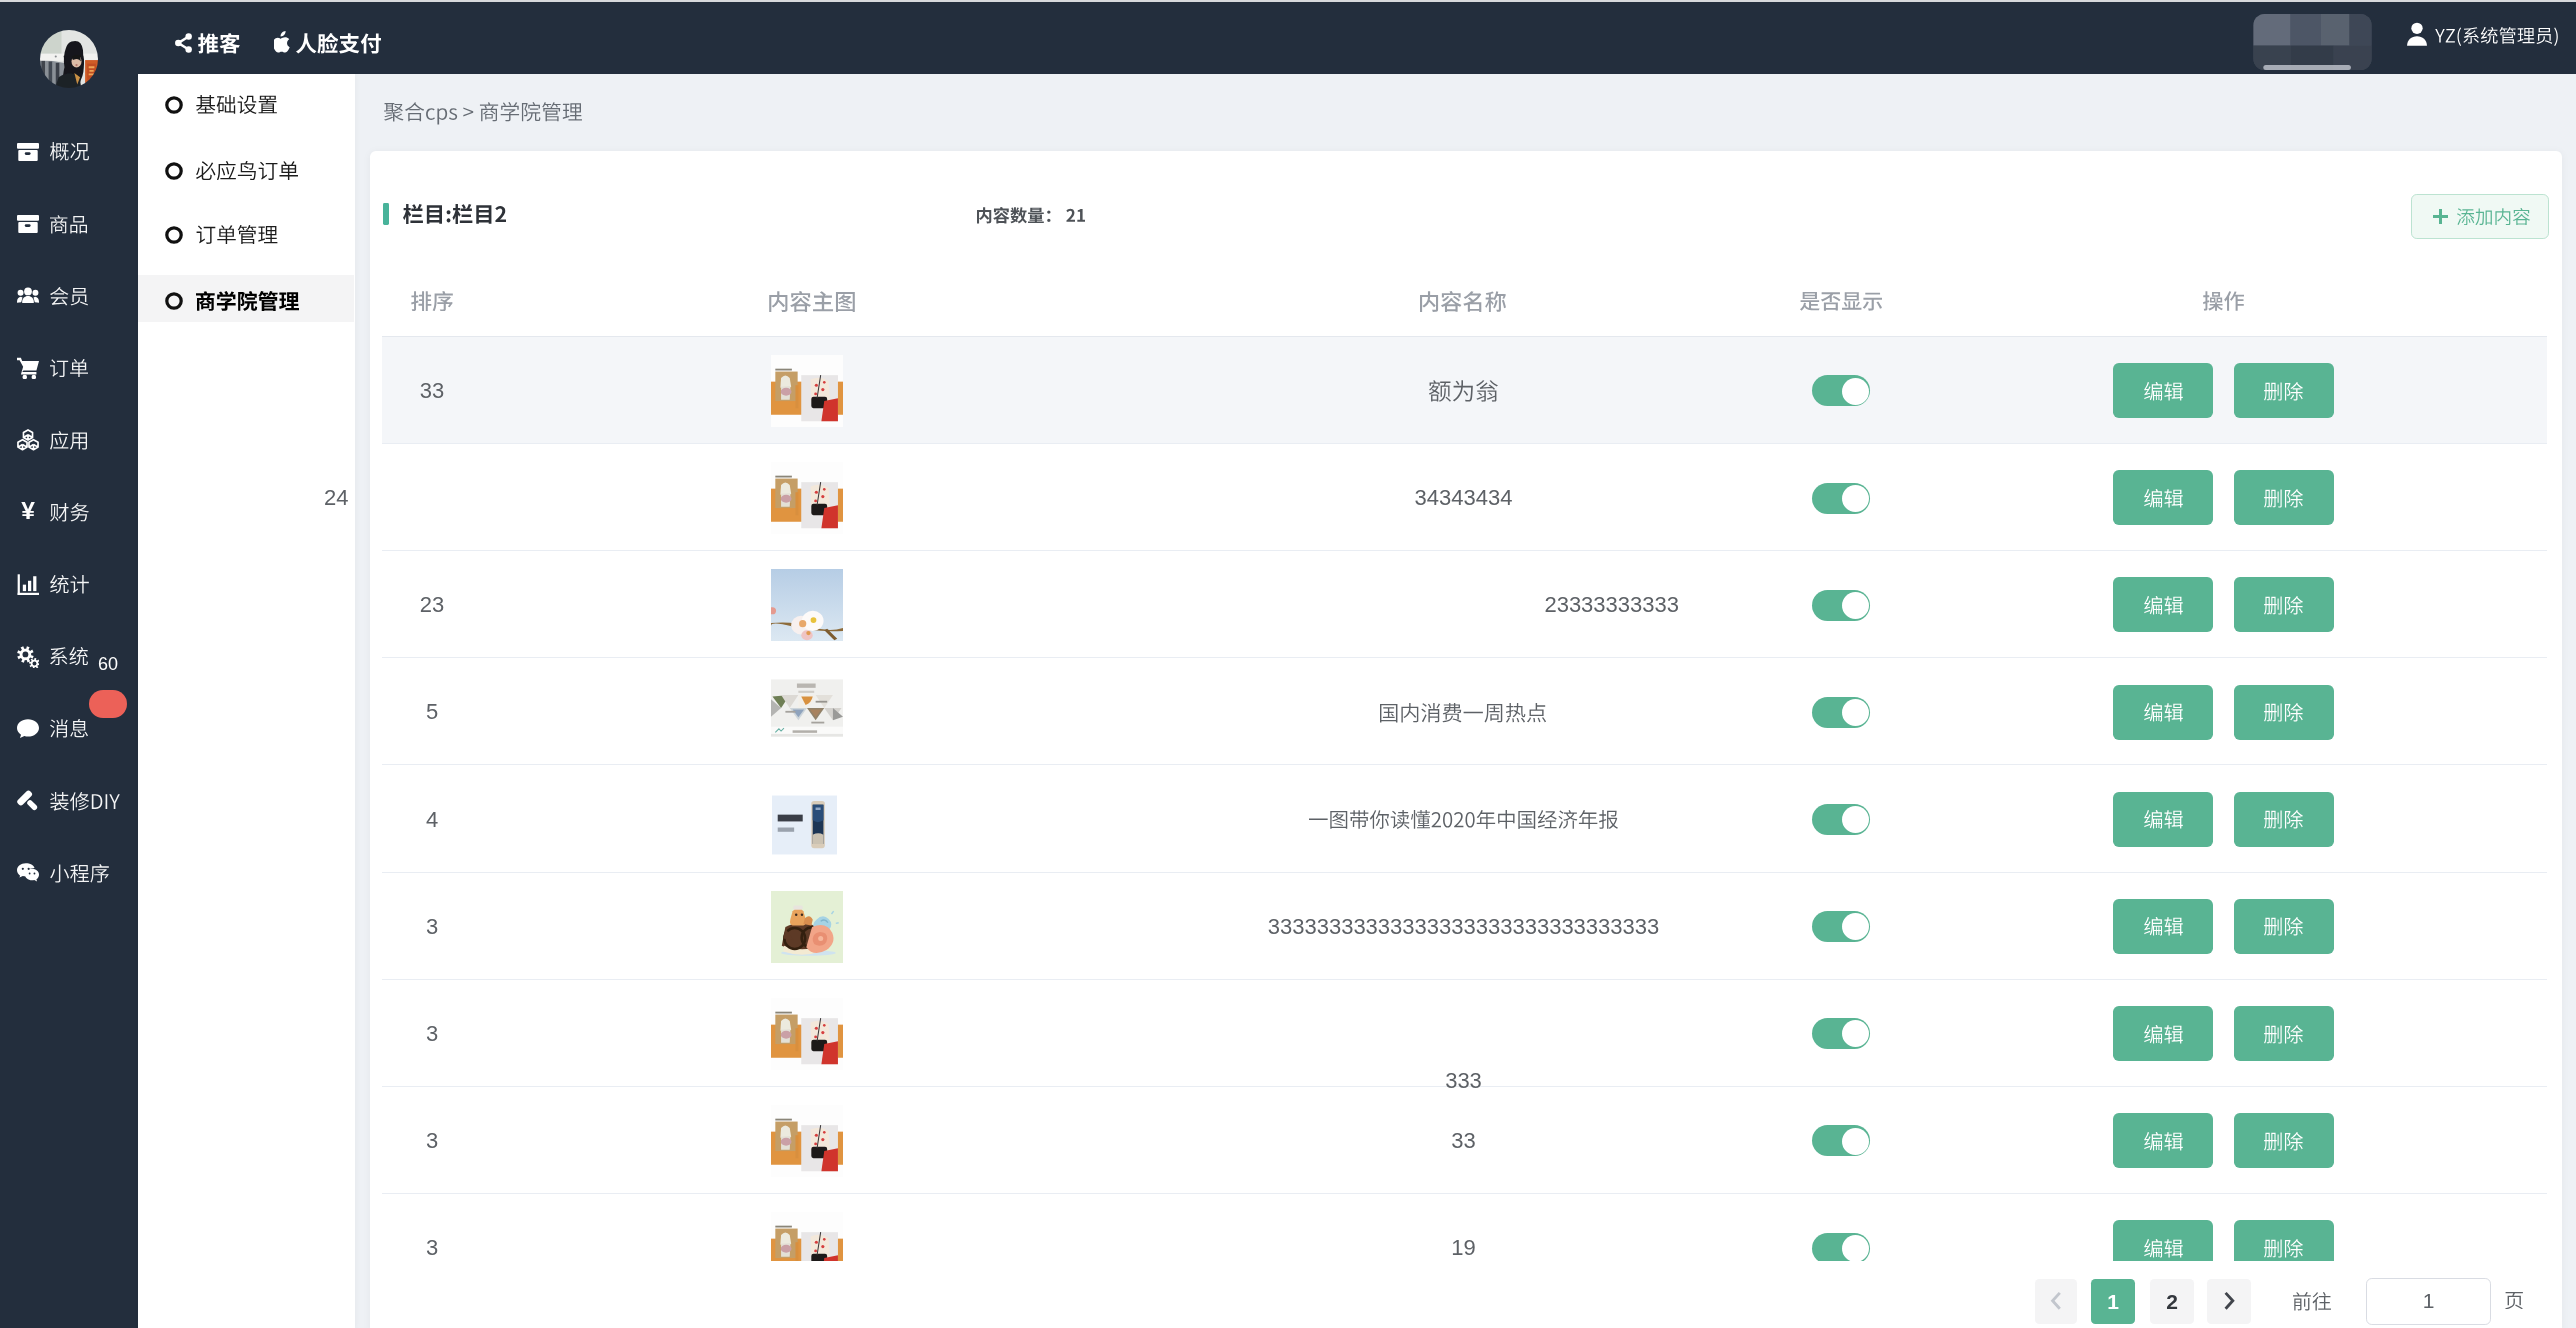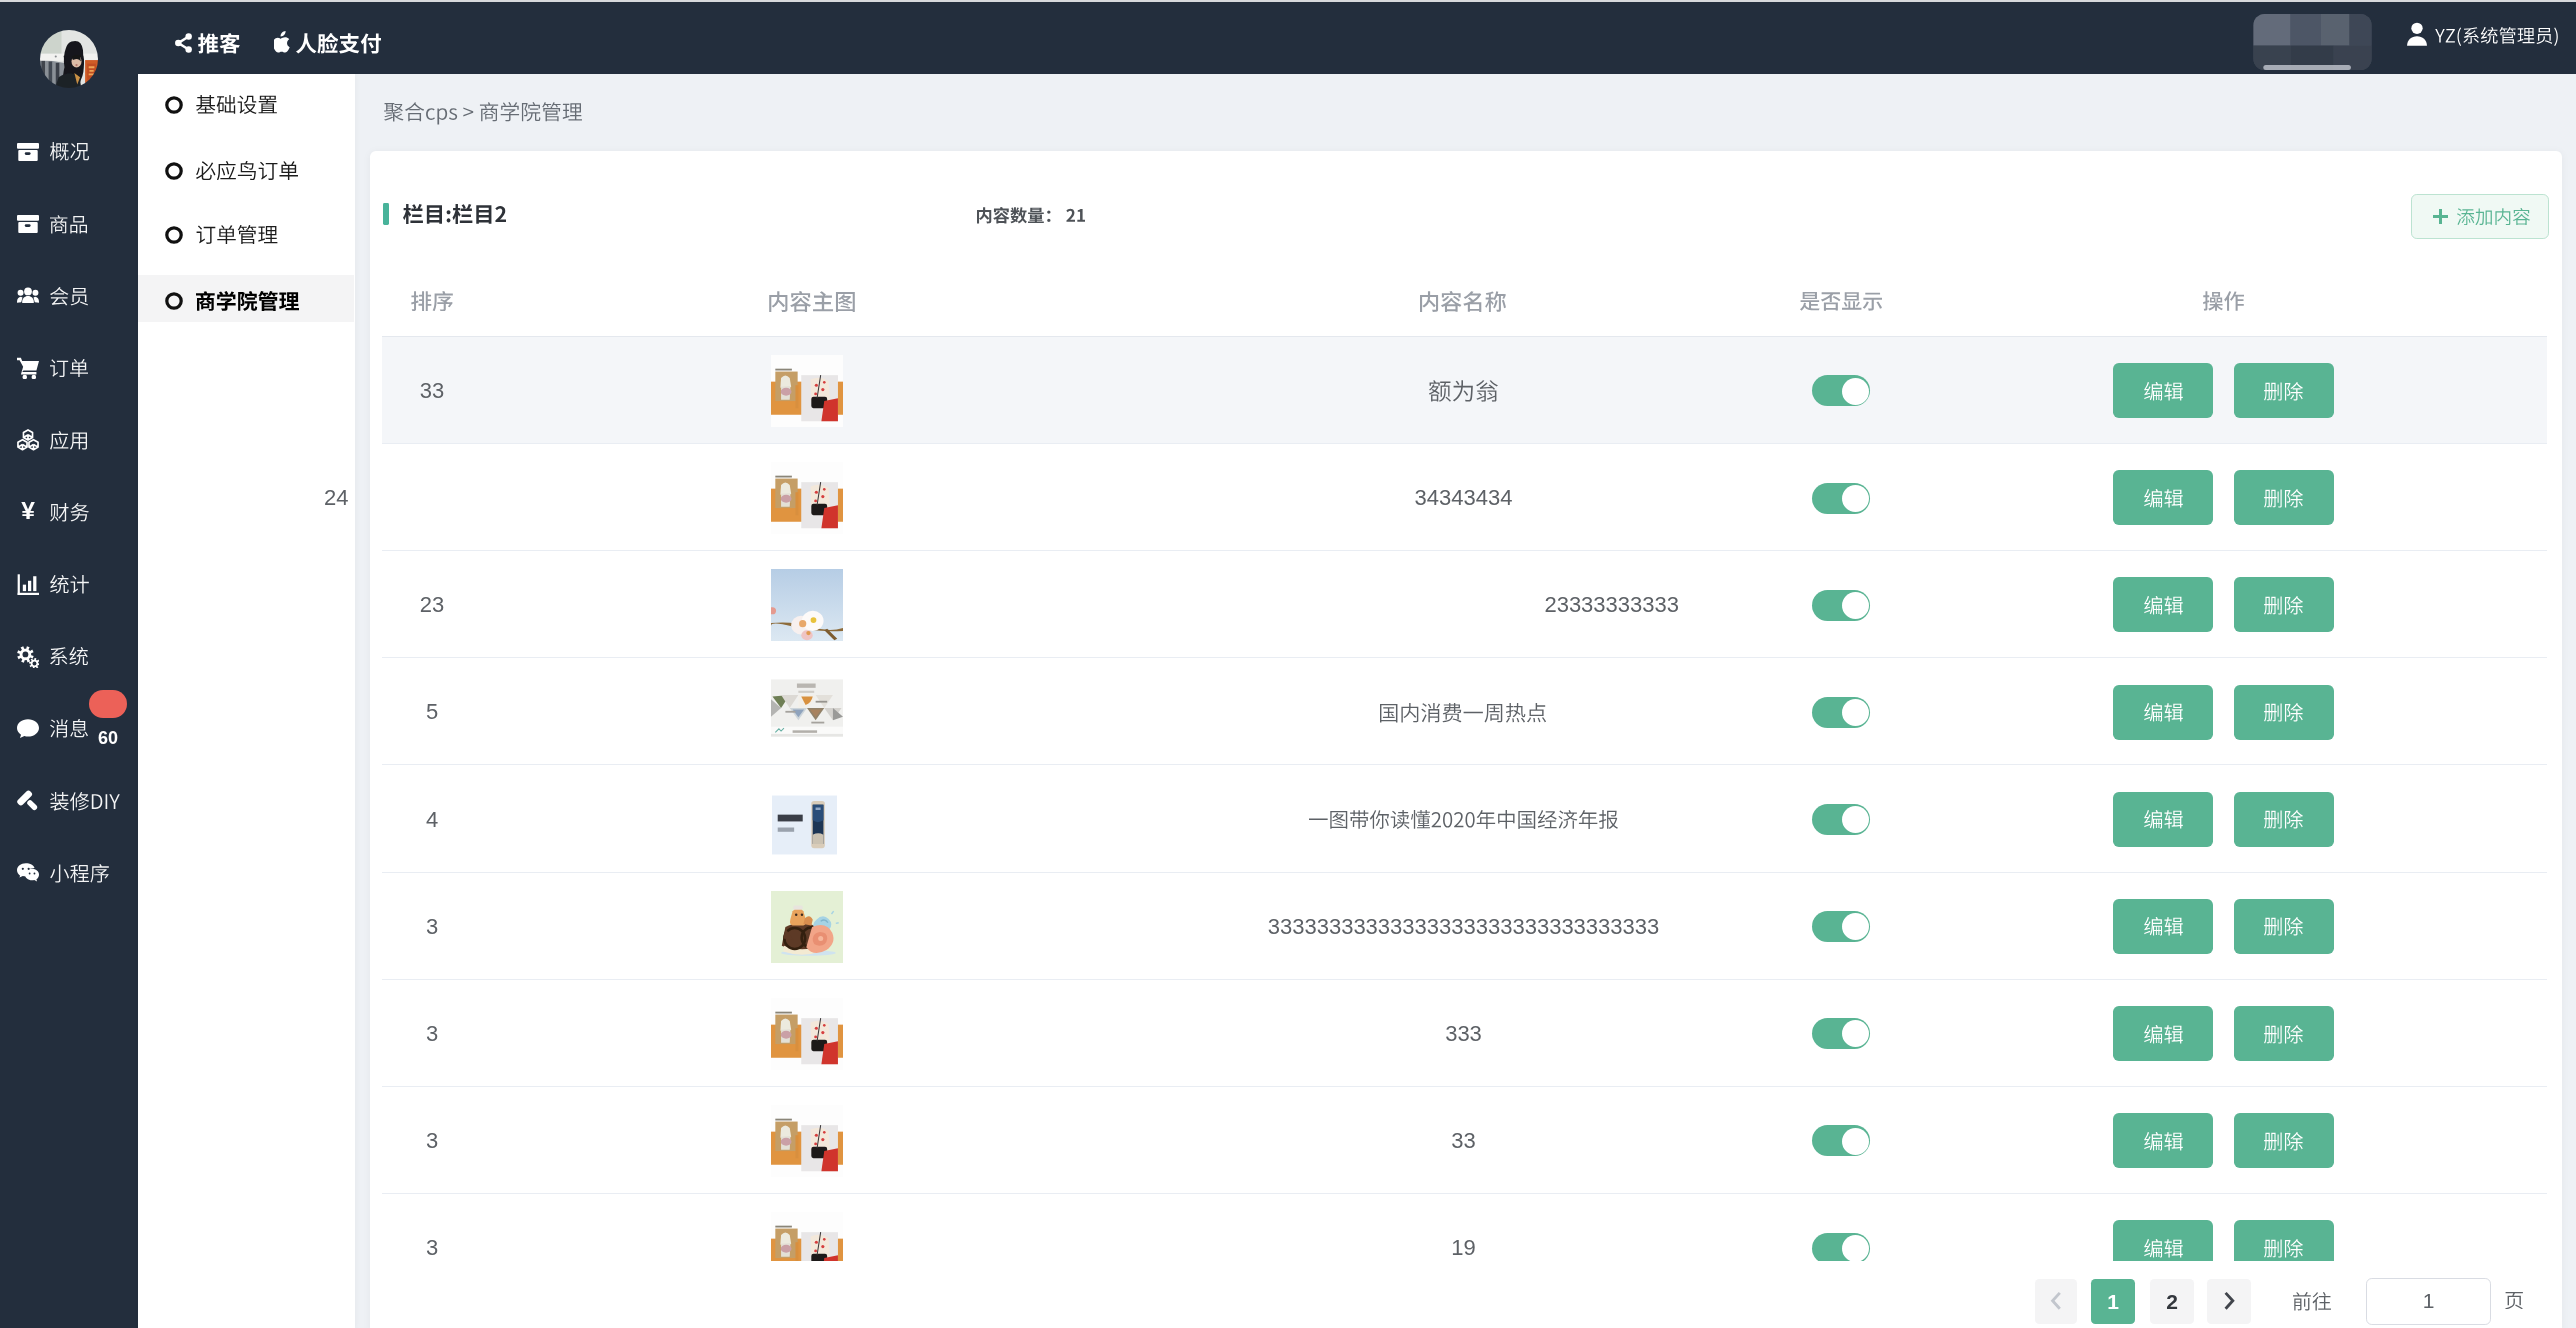--- a/index.html
+++ b/index.html
@@ -187,21 +187,21 @@
       <circle cx="9" cy="10.5" r="1.7" fill="#232e3d"></circle>
       <circle cx="18" cy="10.5" r="1.7" fill="#232e3d"></circle>
       <circle cx="19.5" cy="17.8" r="1.4" fill="#232e3d"></circle>
       <circle cx="27" cy="17.8" r="1.4" fill="#232e3d"></circle>
     </g>
   </svg>
 <svg class="t" style="left:50px;top:864px" width="59" height="18.6" viewBox="3.4 -84.3 291.6 92.4">
     <path d="M46.9 -82.4H54.0V-1.8Q54.0 2.1 52.9 3.9Q51.7 5.8 49.2 6.6Q46.5 7.4 41.9 7.7Q37.2 7.9 30.2 7.9Q30.0 6.9 29.6 5.7Q29.1 4.4 28.5 3.1Q28.0 1.8 27.4 0.9Q31.2 1.0 34.6 1.0Q38.0 1.1 40.5 1.0Q43.1 1.0 44.1 1.0Q45.6 0.9 46.2 0.3Q46.9 -0.2 46.9 -1.7ZM71.0 -57.1 77.4 -59.5Q81.9 -52.5 85.9 -44.5Q90.0 -36.4 93.1 -28.8Q96.1 -21.1 97.4 -15.1L90.2 -12.2Q89.1 -18.1 86.2 -25.9Q83.3 -33.6 79.3 -41.8Q75.3 -49.9 71.0 -57.1ZM20.7 -58.8 28.1 -57.6Q26.4 -50.4 23.9 -42.3Q21.4 -34.3 17.8 -26.9Q14.3 -19.4 9.7 -13.8Q8.9 -14.5 7.8 -15.1Q6.6 -15.8 5.5 -16.4Q4.3 -17.0 3.4 -17.4Q7.9 -22.8 11.3 -29.9Q14.7 -36.9 17.1 -44.5Q19.4 -52.1 20.7 -58.8Z M164.7 -36.9H171.3V3.1H164.7ZM142.5 -39.3H194.0V-33.4H142.5ZM138.0 -0.9H196.2V5.1H138.0ZM144.8 -20.6H191.8V-14.8H144.8ZM152.6 -73.7V-54.4H183.9V-73.7ZM146.3 -79.6H190.4V-48.6H146.3ZM121.7 -75.7H128.3V7.6H121.7ZM105.0 -55.6H141.2V-49.3H105.0ZM122.1 -53.3 126.3 -51.5Q124.8 -46.2 122.6 -40.5Q120.4 -34.8 117.8 -29.3Q115.1 -23.8 112.3 -19.0Q109.4 -14.2 106.5 -10.8Q106.0 -12.2 104.9 -14.0Q103.9 -15.7 103.0 -16.9Q105.7 -19.9 108.5 -24.1Q111.3 -28.4 113.9 -33.3Q116.5 -38.3 118.6 -43.4Q120.7 -48.5 122.1 -53.3ZM136.4 -82.3 141.2 -77.2Q136.7 -75.4 130.8 -73.8Q125.0 -72.2 118.7 -71.1Q112.4 -69.9 106.6 -69.0Q106.4 -70.1 105.8 -71.6Q105.1 -73.1 104.5 -74.2Q110.2 -75.2 116.2 -76.4Q122.1 -77.6 127.5 -79.2Q132.8 -80.7 136.4 -82.3ZM127.9 -43.0Q128.9 -42.1 130.9 -40.2Q132.9 -38.2 135.2 -35.9Q137.5 -33.6 139.4 -31.6Q141.3 -29.6 142.0 -28.6L138.0 -23.4Q137.1 -24.8 135.4 -27.1Q133.7 -29.4 131.6 -32.0Q129.6 -34.5 127.8 -36.8Q125.9 -39.0 124.7 -40.2Z M228.6 -58.7H279.8V-53.1H228.6ZM222.6 -33.7H289.4V-27.8H222.6ZM254.5 -31.4H261.1V-0.2Q261.1 2.9 260.2 4.5Q259.3 6.1 256.6 6.9Q254.1 7.7 249.6 7.8Q245.1 7.9 238.2 7.9Q238.0 6.5 237.3 4.8Q236.5 3.0 235.8 1.6Q239.6 1.7 243.0 1.8Q246.3 1.8 248.7 1.8Q251.1 1.7 252.0 1.7Q253.5 1.6 254.0 1.2Q254.5 0.8 254.5 -0.3ZM287.5 -33.7H288.7L289.9 -34.1L294.7 -31.9Q290.7 -26.6 286.5 -21.2Q282.2 -15.7 278.3 -12.0L273.0 -14.7Q276.5 -18.1 280.5 -23.0Q284.4 -28.0 287.5 -32.6ZM277.7 -58.7H279.3L280.8 -59.1L285.3 -55.7Q281.8 -52.2 277.4 -48.7Q272.9 -45.2 268.0 -42.2Q263.2 -39.1 258.5 -36.9Q257.8 -37.8 256.7 -39.0Q255.6 -40.1 254.8 -40.9Q258.9 -42.8 263.3 -45.6Q267.6 -48.5 271.4 -51.5Q275.3 -54.6 277.7 -57.4ZM215.5 -72.5H295.0V-66.2H215.5ZM212.2 -72.5H218.7V-44.6Q218.7 -38.8 218.4 -32.0Q218.0 -25.2 217.0 -18.2Q216.0 -11.1 214.0 -4.3Q212.0 2.4 208.9 8.1Q208.4 7.5 207.3 6.8Q206.2 6.1 205.1 5.4Q204.1 4.7 203.3 4.3Q206.3 -1.1 208.1 -7.3Q209.9 -13.5 210.8 -20.1Q211.7 -26.6 212.0 -32.9Q212.2 -39.2 212.2 -44.6ZM237.2 -44.3 241.1 -48.3Q245.9 -46.3 251.3 -43.8Q256.8 -41.3 261.8 -38.9Q266.9 -36.5 270.2 -34.5L266.0 -29.9Q262.8 -31.9 257.9 -34.4Q253.0 -37.0 247.5 -39.6Q242.0 -42.2 237.2 -44.3ZM247.3 -82.4 253.7 -84.3Q255.5 -81.2 257.5 -77.5Q259.4 -73.9 260.4 -71.4L253.7 -69.0Q252.7 -71.6 250.9 -75.4Q249.0 -79.3 247.3 -82.4Z" fill="#ffffff" opacity="0.95"></path>
   </svg>
 <div class="ab" style="left:89px;top:690px;width:38px;height:28px;border-radius:14px;background:#ec6158"></div>
-<div class="ab" style="left:89px;top:724px;width:38px;height:28px;line-height:28px;text-align:center;color:#fff;font-size:18px;font-weight:bold">60</div>
+<div class="ab" style="left:89px;top:650px;width:38px;height:28px;line-height:28px;text-align:center;color:#fff;font-size:18px;font-weight:normal">60</div>
 <div class="ab" style="left:138px;top:275px;width:216px;height:47px;background:#f4f4f5"></div>
 <svg class="t" style="left:165px;top:96px" width="18" height="18" viewBox="0 0 25 25">
     <circle cx="12.5" cy="12.5" r="10" fill="none" stroke="#111" stroke-width="4.5"></circle>
   </svg>
 <svg class="t" style="left:196px;top:95px" width="81" height="19" viewBox="3.8 -83.8 390.6 91.9">
     <path d="M9.4 -73.8H91.0V-68.0H9.4ZM12.4 -0.6H88.1V5.1H12.4ZM28.8 -61.0H71.2V-55.8H28.8ZM28.8 -48.4H71.2V-43.2H28.8ZM4.8 -35.5H95.3V-29.8H4.8ZM25.5 -17.6H74.7V-12.0H25.5ZM24.9 -83.8H31.5V-32.3H24.9ZM68.9 -83.8H75.6V-32.3H68.9ZM46.4 -26.4H53.2V2.5H46.4ZM30.0 -34.0 35.6 -31.9Q32.6 -26.7 28.2 -22.0Q23.7 -17.3 18.6 -13.5Q13.4 -9.7 8.2 -7.2Q7.8 -8.0 7.0 -8.9Q6.2 -9.9 5.4 -10.8Q4.5 -11.7 3.8 -12.3Q8.8 -14.3 13.8 -17.7Q18.8 -21.1 23.0 -25.3Q27.2 -29.6 30.0 -34.0ZM70.5 -34.0Q73.1 -29.7 77.2 -25.7Q81.3 -21.8 86.3 -18.7Q91.4 -15.6 96.5 -13.7Q95.8 -13.0 95.0 -12.1Q94.1 -11.2 93.4 -10.2Q92.6 -9.3 92.1 -8.4Q86.8 -10.7 81.7 -14.3Q76.6 -18.0 72.3 -22.6Q68.0 -27.1 65.1 -32.0Z M105.2 -78.3H139.1V-72.2H105.2ZM114.7 -47.6H136.7V-4.9H114.7V-10.9H130.9V-41.5H114.7ZM118.3 -75.4 124.6 -74.1Q122.8 -64.6 120.3 -55.7Q117.7 -46.7 114.3 -39.0Q110.9 -31.3 106.3 -25.3Q106.1 -26.2 105.5 -27.5Q104.9 -28.8 104.3 -30.1Q103.6 -31.5 103.0 -32.3Q108.9 -40.1 112.6 -51.4Q116.2 -62.7 118.3 -75.4ZM111.8 -47.6H117.6V3.3H111.8ZM144.8 -74.4H150.9V-48.5H183.7V-74.4H190.1V-42.4H144.8ZM164.4 -83.2H170.9V-0.8H164.4ZM186.3 -34.8H192.8V6.7H186.3ZM142.3 -34.8H149.1V-5.1H190.0V1.4H142.3Z M212.5 -77.8 216.9 -81.9Q219.6 -79.7 222.6 -77.0Q225.5 -74.3 228.1 -71.7Q230.6 -69.1 232.2 -67.0L227.6 -62.2Q226.1 -64.4 223.6 -67.1Q221.1 -69.8 218.2 -72.6Q215.3 -75.4 212.5 -77.8ZM217.7 5.7 216.5 -0.4 218.4 -3.3 237.0 -16.4Q237.4 -15.1 238.1 -13.5Q238.9 -11.8 239.4 -10.9Q232.8 -6.1 228.7 -3.1Q224.7 -0.2 222.5 1.5Q220.3 3.2 219.3 4.1Q218.2 5.0 217.7 5.7ZM204.5 -52.3H222.2V-45.9H204.5ZM251.4 -80.1H277.4V-73.9H251.4ZM238.4 -39.5H285.3V-33.2H238.4ZM283.2 -39.5H284.5L285.7 -39.8L289.8 -37.9Q286.7 -28.3 281.4 -20.7Q276.2 -13.2 269.3 -7.7Q262.4 -2.1 254.4 1.8Q246.4 5.6 237.9 7.9Q237.5 6.6 236.5 4.9Q235.5 3.1 234.6 2.0Q242.6 0.1 250.2 -3.3Q257.7 -6.8 264.2 -11.8Q270.7 -16.8 275.6 -23.5Q280.5 -30.1 283.2 -38.4ZM248.0 -34.9Q252.0 -25.6 258.9 -18.1Q265.7 -10.6 275.2 -5.4Q284.6 -0.3 296.1 2.2Q295.4 2.9 294.6 3.9Q293.8 5.0 293.1 6.1Q292.3 7.2 291.9 8.1Q274.2 3.8 261.6 -6.7Q249.0 -17.3 242.4 -32.9ZM249.5 -80.1H255.8V-68.9Q255.8 -64.3 254.4 -59.3Q253.0 -54.4 249.2 -49.9Q245.5 -45.4 238.2 -41.9Q237.8 -42.6 237.0 -43.6Q236.2 -44.5 235.3 -45.5Q234.5 -46.4 233.8 -46.9Q240.5 -50.0 243.9 -53.7Q247.2 -57.4 248.4 -61.3Q249.5 -65.3 249.5 -69.0ZM274.3 -80.1H280.6V-56.7Q280.6 -54.5 281.0 -53.7Q281.3 -53.0 282.5 -53.0Q283.1 -53.0 284.6 -53.0Q286.0 -53.0 287.6 -53.0Q289.1 -53.0 289.7 -53.0Q290.7 -53.0 292.1 -53.1Q293.4 -53.2 294.3 -53.4Q294.4 -52.1 294.6 -50.4Q294.8 -48.7 295.0 -47.6Q294.1 -47.3 292.7 -47.2Q291.3 -47.1 289.8 -47.1Q289.1 -47.1 287.4 -47.1Q285.8 -47.1 284.2 -47.1Q282.7 -47.1 282.1 -47.1Q278.8 -47.1 277.2 -48.0Q275.5 -49.0 274.9 -51.1Q274.3 -53.3 274.3 -56.8ZM217.7 5.7Q217.4 4.9 216.7 3.8Q216.1 2.7 215.4 1.7Q214.6 0.6 214.0 0.0Q214.9 -0.6 216.0 -1.8Q217.2 -3.1 218.1 -4.9Q219.0 -6.7 219.0 -8.9V-52.3H225.4V-2.8Q225.4 -2.8 224.2 -1.9Q223.0 -0.9 221.5 0.4Q220.0 1.8 218.9 3.2Q217.7 4.7 217.7 5.7Z M364.9 -75.0V-65.5H382.7V-75.0ZM341.3 -75.0V-65.5H358.7V-75.0ZM318.3 -75.0V-65.5H335.1V-75.0ZM311.9 -80.0H389.3V-60.5H311.9ZM306.8 -54.3H392.2V-49.0H306.8ZM346.0 -62.2 352.9 -61.8Q352.0 -56.6 350.8 -50.7Q349.5 -44.9 348.4 -40.7H342.0Q342.8 -43.6 343.5 -47.3Q344.3 -51.0 344.9 -54.9Q345.6 -58.8 346.0 -62.2ZM305.9 -0.3H394.4V4.8H305.9ZM322.6 -32.0H377.2V-27.8H322.6ZM323.0 -21.7H376.9V-17.4H323.0ZM323.3 -11.1H377.3V-6.9H323.3ZM319.4 -42.7H380.4V2.5H373.8V-38.0H325.8V2.5H319.4Z" fill="#1c1c1c"></path>
   </svg>
 <svg class="t" style="left:165px;top:162px" width="18" height="18" viewBox="0 0 25 25">
     <circle cx="12.5" cy="12.5" r="10" fill="none" stroke="#111" stroke-width="4.5"></circle>
   </svg>
@@ -450,21 +450,21 @@
   </svg>
 <div class="ab" style="left:2234px;top:899px;width:100px;height:55px;background:#59b493;border-radius:5.8px"></div>
 <svg class="t" style="left:2264px;top:917px" width="39" height="18.6" viewBox="4.1 -84.4 193.2 92.3">
     <path d="M71.2 -72.6H76.7V-16.5H71.2ZM85.8 -82.1H91.7V0.1Q91.7 2.9 90.9 4.4Q90.2 5.9 88.4 6.6Q86.6 7.4 83.6 7.6Q80.5 7.9 75.8 7.8Q75.6 6.7 75.0 4.9Q74.4 3.1 73.8 1.9Q77.4 2.0 80.2 1.9Q83.0 1.9 83.9 1.9Q84.9 1.9 85.3 1.5Q85.8 1.1 85.8 0.0ZM13.2 -80.6H30.8V-74.6H13.2ZM11.1 -80.6H16.7V-33.5Q16.7 -26.9 16.2 -19.4Q15.7 -11.9 14.1 -4.8Q12.5 2.4 9.0 7.8Q8.5 7.3 7.6 6.6Q6.7 5.9 5.8 5.3Q4.8 4.7 4.1 4.3Q7.3 -0.8 8.8 -7.2Q10.3 -13.6 10.7 -20.4Q11.1 -27.3 11.1 -33.5ZM26.8 -80.6H32.5V-0.7Q32.5 1.8 31.9 3.2Q31.3 4.7 29.7 5.5Q28.2 6.3 25.6 6.5Q23.1 6.7 19.0 6.7Q18.9 5.5 18.4 3.7Q17.9 2.0 17.3 0.8Q20.1 0.9 22.3 0.8Q24.6 0.8 25.4 0.8Q26.1 0.8 26.5 0.4Q26.8 0.1 26.8 -0.7ZM42.1 -80.6H59.6V-74.6H42.1ZM40.0 -80.6H45.6V-36.6Q45.6 -31.5 45.4 -25.6Q45.2 -19.7 44.5 -13.8Q43.8 -7.8 42.4 -2.3Q41.0 3.2 38.8 7.7Q38.3 7.2 37.4 6.6Q36.4 6.0 35.5 5.5Q34.5 4.9 33.8 4.6Q36.0 0.4 37.2 -4.8Q38.5 -9.9 39.1 -15.4Q39.6 -20.9 39.8 -26.3Q40.0 -31.7 40.0 -36.6ZM55.7 -80.6H61.4V-0.6Q61.4 1.8 60.8 3.3Q60.2 4.7 58.6 5.5Q57.1 6.3 54.5 6.5Q52.0 6.7 47.9 6.7Q47.8 5.5 47.3 3.7Q46.8 2.0 46.2 0.8Q48.9 0.9 51.2 0.9Q53.5 0.9 54.3 0.9Q55.0 0.8 55.4 0.5Q55.7 0.2 55.7 -0.7ZM4.5 -44.7H66.8V-38.5H4.5Z M108.0 -79.8H131.3V-73.7H114.0V7.6H108.0ZM129.5 -79.8H130.6L131.6 -80.1L135.9 -77.4Q133.5 -71.2 130.6 -64.3Q127.7 -57.4 124.9 -51.5Q131.0 -45.2 133.0 -39.7Q134.9 -34.3 135.0 -29.5Q135.0 -25.6 134.0 -22.6Q133.1 -19.6 130.9 -18.1Q129.8 -17.3 128.5 -16.9Q127.2 -16.5 125.5 -16.2Q124.0 -16.1 122.0 -16.1Q120.0 -16.1 118.2 -16.1Q118.1 -17.4 117.7 -19.1Q117.3 -20.8 116.5 -22.1Q118.4 -21.9 120.1 -21.9Q121.8 -21.9 123.1 -22.0Q125.5 -22.1 126.6 -23.0Q128.0 -23.8 128.5 -25.8Q129.0 -27.7 129.0 -30.1Q128.9 -34.3 126.9 -39.5Q124.8 -44.6 118.7 -50.7Q120.3 -54.1 121.8 -57.8Q123.3 -61.5 124.7 -65.2Q126.1 -68.8 127.3 -72.1Q128.5 -75.4 129.5 -78.0ZM146.6 -53.1H186.0V-47.1H146.6ZM137.0 -34.2H195.3V-28.0H137.0ZM147.7 -22.1 153.7 -20.4Q150.8 -14.4 146.9 -8.4Q142.9 -2.5 139.1 1.7Q138.6 1.2 137.6 0.5Q136.6 -0.2 135.6 -0.9Q134.6 -1.6 133.8 -2.0Q137.8 -5.9 141.5 -11.3Q145.2 -16.7 147.7 -22.1ZM176.4 -20.4 181.5 -23.0Q184.4 -19.8 187.3 -16.1Q190.2 -12.4 192.6 -8.8Q195.0 -5.2 196.4 -2.4L191.1 0.8Q189.6 -2.1 187.2 -5.9Q184.8 -9.6 182.0 -13.4Q179.2 -17.2 176.4 -20.4ZM163.7 -51.7H170.1V-0.2Q170.1 2.7 169.4 4.2Q168.6 5.8 166.5 6.6Q164.5 7.4 160.9 7.6Q157.4 7.8 151.9 7.8Q151.7 6.4 151.0 4.7Q150.4 2.9 149.5 1.5Q153.9 1.6 157.3 1.7Q160.6 1.7 161.7 1.7Q162.9 1.6 163.3 1.2Q163.7 0.8 163.7 -0.2ZM166.4 -84.4 172.1 -82.2Q168.4 -75.6 163.1 -69.5Q157.9 -63.3 151.7 -58.2Q145.6 -53.0 139.1 -49.3Q138.3 -50.4 137.1 -51.8Q135.8 -53.2 134.6 -54.1Q140.9 -57.4 146.9 -62.2Q153.0 -67.0 158.0 -72.7Q163.1 -78.4 166.4 -84.4ZM169.1 -79.4Q175.6 -71.0 182.8 -65.3Q189.9 -59.7 197.3 -55.6Q196.1 -54.6 194.8 -53.1Q193.5 -51.7 192.7 -50.3Q187.7 -53.6 182.8 -57.3Q177.9 -61.1 173.2 -65.9Q168.5 -70.8 163.8 -77.1Z" fill="#fff"></path>
   </svg>
 <div class="ab" style="left:382px;top:1086px;width:2165px;height:1.4px;background:#e9edf3"></div>
 <div class="ab" style="left:324px;top:1021px;width:216px;text-align:center;font-size:22px;color:#5d6166">3</div>
 <svg class="t" style="left:771px;top:998px" width="72" height="72" viewBox="0 0 100 100">
     <use href="#th-fashion"></use>
   </svg>
-<div class="ab" style="left:1248px;top:1021px;width:431px;text-align:center;font-size:22px;color:#5d6166">333</div>
+<div class="ab" style="left:1248px;top:1068px;width:431px;text-align:center;font-size:22px;color:#5d6166">333</div>
 <div class="ab" style="left:1812px;top:1018px;width:58px;height:31px;border-radius:15.5px;background:#59b493"></div>
 <div class="ab" style="left:1842px;top:1020px;width:27px;height:27px;border-radius:50%;background:#fff"></div>
 <div class="ab" style="left:2113px;top:1006px;width:100px;height:55px;background:#59b493;border-radius:5.8px"></div>
 <svg class="t" style="left:2144px;top:1025px" width="39" height="18.6" viewBox="4.0 -84.4 191.9 92.3">
     <path d="M6.8 -18.4Q6.6 -19.1 6.3 -20.2Q5.9 -21.4 5.5 -22.5Q5.1 -23.7 4.7 -24.5Q6.3 -24.8 7.9 -26.6Q9.6 -28.4 11.8 -31.2Q12.9 -32.6 15.1 -35.8Q17.2 -39.0 20.0 -43.3Q22.7 -47.7 25.6 -52.7Q28.4 -57.7 30.6 -62.8L36.2 -59.7Q32.6 -52.9 28.6 -46.1Q24.5 -39.3 20.1 -33.2Q15.8 -27.0 11.3 -22.0V-21.9Q11.3 -21.9 10.7 -21.5Q10.0 -21.2 9.1 -20.7Q8.1 -20.2 7.5 -19.6Q6.8 -19.0 6.8 -18.4ZM6.8 -18.4 6.4 -23.9 9.6 -26.2 33.4 -31.2Q33.3 -29.9 33.5 -28.3Q33.6 -26.7 33.8 -25.7Q25.5 -23.8 20.4 -22.5Q15.4 -21.3 12.7 -20.5Q10.0 -19.8 8.7 -19.3Q7.5 -18.8 6.8 -18.4ZM6.1 -42.4Q6.0 -43.1 5.6 -44.3Q5.2 -45.4 4.8 -46.7Q4.4 -47.9 4.0 -48.7Q5.3 -49.0 6.6 -50.7Q7.8 -52.4 9.4 -55.0Q10.1 -56.3 11.7 -59.2Q13.2 -62.1 15.1 -66.1Q17.0 -70.0 18.8 -74.6Q20.6 -79.2 22.0 -83.8L28.5 -81.5Q26.1 -75.1 23.1 -68.7Q20.1 -62.3 16.9 -56.5Q13.6 -50.8 10.3 -46.2V-46.0Q10.3 -46.0 9.6 -45.6Q9.0 -45.3 8.2 -44.7Q7.4 -44.2 6.7 -43.6Q6.1 -43.0 6.1 -42.4ZM6.1 -42.4 6.0 -47.5 9.3 -49.6 26.8 -51.5Q26.5 -50.2 26.4 -48.6Q26.3 -47.0 26.3 -45.9Q20.3 -45.2 16.6 -44.6Q12.9 -44.1 10.8 -43.7Q8.7 -43.3 7.7 -43.0Q6.7 -42.8 6.1 -42.4ZM4.2 -5.1Q9.8 -7.0 17.5 -9.9Q25.2 -12.8 33.4 -15.9L34.6 -10.4Q27.0 -7.3 19.5 -4.4Q12.0 -1.4 5.9 1.1ZM62.3 -37.7H67.0V4.5H62.3ZM74.7 -37.9H79.4V4.4H74.7ZM87.4 -41.1H92.8V1.1Q92.8 3.0 92.4 4.2Q92.0 5.4 90.7 6.1Q89.4 6.8 87.6 7.0Q85.8 7.1 83.0 7.1Q82.9 6.0 82.4 4.5Q82.0 3.1 81.4 2.0Q83.2 2.1 84.5 2.1Q85.8 2.1 86.4 2.1Q87.4 2.0 87.4 1.0ZM41.6 -72.9H47.8V-51.2Q47.8 -45.2 47.4 -37.9Q47.0 -30.6 45.9 -22.8Q44.8 -15.1 42.6 -7.6Q40.4 -0.2 36.9 6.1Q36.4 5.5 35.4 4.8Q34.4 4.0 33.4 3.3Q32.4 2.6 31.7 2.3Q35.1 -3.7 37.1 -10.6Q39.1 -17.6 40.1 -24.7Q41.0 -31.9 41.3 -38.7Q41.6 -45.5 41.6 -51.2ZM44.9 -72.9H91.9V-50.1H44.9V-55.7H85.6V-67.2H44.9ZM48.0 -41.0H90.3V-35.4H53.4V7.0H48.0ZM50.8 -19.9H89.9V-14.5H50.8ZM60.8 -82.6 67.0 -84.4Q68.8 -81.6 70.4 -78.1Q72.0 -74.7 72.7 -72.1L66.2 -69.9Q65.6 -72.5 64.0 -76.1Q62.5 -79.6 60.8 -82.6Z M104.9 -71.8H141.2V-65.4H104.9ZM124.7 -56.6H130.9V7.4H124.7ZM104.2 -16.4Q109.0 -17.1 115.2 -18.3Q121.4 -19.4 128.4 -20.7Q135.4 -22.0 142.4 -23.3L142.8 -17.4Q133.0 -15.3 123.2 -13.3Q113.4 -11.4 105.7 -9.8ZM108.2 -33.5Q108.1 -34.2 107.7 -35.3Q107.4 -36.5 107.0 -37.6Q106.6 -38.7 106.2 -39.6Q107.4 -39.8 108.5 -42.1Q109.6 -44.4 110.8 -47.7Q111.4 -49.3 112.6 -53.0Q113.8 -56.7 115.2 -61.7Q116.6 -66.8 117.9 -72.5Q119.2 -78.2 119.9 -83.8L126.5 -82.4Q125.0 -74.5 122.8 -66.4Q120.7 -58.3 118.1 -50.9Q115.5 -43.4 112.8 -37.4V-37.3Q112.8 -37.3 112.1 -36.9Q111.4 -36.5 110.5 -35.9Q109.6 -35.3 108.9 -34.7Q108.2 -34.1 108.2 -33.5ZM108.2 -33.5V-39.2L112.1 -41.1H140.6V-34.9H115.4Q112.8 -34.9 110.8 -34.5Q108.9 -34.1 108.2 -33.5ZM182.2 -51.7H188.4V7.8H182.2ZM154.7 -75.4V-64.6H182.5V-75.4ZM148.5 -80.6H189.0V-59.4H148.5ZM142.5 -53.3H195.3V-47.5H142.5ZM152.3 -38.4H184.0V-33.2H152.3ZM152.3 -23.9H184.3V-18.7H152.3ZM149.4 -51.9H155.7V-5.9L149.4 -5.2ZM140.0 -7.2Q146.8 -7.6 155.8 -8.2Q164.9 -8.8 175.2 -9.6Q185.5 -10.3 195.9 -11.1L195.8 -5.4Q186.0 -4.6 176.0 -3.8Q166.0 -3.0 157.1 -2.3Q148.2 -1.7 141.1 -1.1Z" fill="#fff"></path>
   </svg>
 <div class="ab" style="left:2234px;top:1006px;width:100px;height:55px;background:#59b493;border-radius:5.8px"></div>
 <svg class="t" style="left:2264px;top:1025px" width="39" height="18.6" viewBox="4.1 -84.4 193.2 92.3">
     <path d="M71.2 -72.6H76.7V-16.5H71.2ZM85.8 -82.1H91.7V0.1Q91.7 2.9 90.9 4.4Q90.2 5.9 88.4 6.6Q86.6 7.4 83.6 7.6Q80.5 7.9 75.8 7.8Q75.6 6.7 75.0 4.9Q74.4 3.1 73.8 1.9Q77.4 2.0 80.2 1.9Q83.0 1.9 83.9 1.9Q84.9 1.9 85.3 1.5Q85.8 1.1 85.8 0.0ZM13.2 -80.6H30.8V-74.6H13.2ZM11.1 -80.6H16.7V-33.5Q16.7 -26.9 16.2 -19.4Q15.7 -11.9 14.1 -4.8Q12.5 2.4 9.0 7.8Q8.5 7.3 7.6 6.6Q6.7 5.9 5.8 5.3Q4.8 4.7 4.1 4.3Q7.3 -0.8 8.8 -7.2Q10.3 -13.6 10.7 -20.4Q11.1 -27.3 11.1 -33.5ZM26.8 -80.6H32.5V-0.7Q32.5 1.8 31.9 3.2Q31.3 4.7 29.7 5.5Q28.2 6.3 25.6 6.5Q23.1 6.7 19.0 6.7Q18.9 5.5 18.4 3.7Q17.9 2.0 17.3 0.8Q20.1 0.9 22.3 0.8Q24.6 0.8 25.4 0.8Q26.1 0.8 26.5 0.4Q26.8 0.1 26.8 -0.7ZM42.1 -80.6H59.6V-74.6H42.1ZM40.0 -80.6H45.6V-36.6Q45.6 -31.5 45.4 -25.6Q45.2 -19.7 44.5 -13.8Q43.8 -7.8 42.4 -2.3Q41.0 3.2 38.8 7.7Q38.3 7.2 37.4 6.6Q36.4 6.0 35.5 5.5Q34.5 4.9 33.8 4.6Q36.0 0.4 37.2 -4.8Q38.5 -9.9 39.1 -15.4Q39.6 -20.9 39.8 -26.3Q40.0 -31.7 40.0 -36.6ZM55.7 -80.6H61.4V-0.6Q61.4 1.8 60.8 3.3Q60.2 4.7 58.6 5.5Q57.1 6.3 54.5 6.5Q52.0 6.7 47.9 6.7Q47.8 5.5 47.3 3.7Q46.8 2.0 46.2 0.8Q48.9 0.9 51.2 0.9Q53.5 0.9 54.3 0.9Q55.0 0.8 55.4 0.5Q55.7 0.2 55.7 -0.7ZM4.5 -44.7H66.8V-38.5H4.5Z M108.0 -79.8H131.3V-73.7H114.0V7.6H108.0ZM129.5 -79.8H130.6L131.6 -80.1L135.9 -77.4Q133.5 -71.2 130.6 -64.3Q127.7 -57.4 124.9 -51.5Q131.0 -45.2 133.0 -39.7Q134.9 -34.3 135.0 -29.5Q135.0 -25.6 134.0 -22.6Q133.1 -19.6 130.9 -18.1Q129.8 -17.3 128.5 -16.9Q127.2 -16.5 125.5 -16.2Q124.0 -16.1 122.0 -16.1Q120.0 -16.1 118.2 -16.1Q118.1 -17.4 117.7 -19.1Q117.3 -20.8 116.5 -22.1Q118.4 -21.9 120.1 -21.9Q121.8 -21.9 123.1 -22.0Q125.5 -22.1 126.6 -23.0Q128.0 -23.8 128.5 -25.8Q129.0 -27.7 129.0 -30.1Q128.9 -34.3 126.9 -39.5Q124.8 -44.6 118.7 -50.7Q120.3 -54.1 121.8 -57.8Q123.3 -61.5 124.7 -65.2Q126.1 -68.8 127.3 -72.1Q128.5 -75.4 129.5 -78.0ZM146.6 -53.1H186.0V-47.1H146.6ZM137.0 -34.2H195.3V-28.0H137.0ZM147.7 -22.1 153.7 -20.4Q150.8 -14.4 146.9 -8.4Q142.9 -2.5 139.1 1.7Q138.6 1.2 137.6 0.5Q136.6 -0.2 135.6 -0.9Q134.6 -1.6 133.8 -2.0Q137.8 -5.9 141.5 -11.3Q145.2 -16.7 147.7 -22.1ZM176.4 -20.4 181.5 -23.0Q184.4 -19.8 187.3 -16.1Q190.2 -12.4 192.6 -8.8Q195.0 -5.2 196.4 -2.4L191.1 0.8Q189.6 -2.1 187.2 -5.9Q184.8 -9.6 182.0 -13.4Q179.2 -17.2 176.4 -20.4ZM163.7 -51.7H170.1V-0.2Q170.1 2.7 169.4 4.2Q168.6 5.8 166.5 6.6Q164.5 7.4 160.9 7.6Q157.4 7.8 151.9 7.8Q151.7 6.4 151.0 4.7Q150.4 2.9 149.5 1.5Q153.9 1.6 157.3 1.7Q160.6 1.7 161.7 1.7Q162.9 1.6 163.3 1.2Q163.7 0.8 163.7 -0.2ZM166.4 -84.4 172.1 -82.2Q168.4 -75.6 163.1 -69.5Q157.9 -63.3 151.7 -58.2Q145.6 -53.0 139.1 -49.3Q138.3 -50.4 137.1 -51.8Q135.8 -53.2 134.6 -54.1Q140.9 -57.4 146.9 -62.2Q153.0 -67.0 158.0 -72.7Q163.1 -78.4 166.4 -84.4ZM169.1 -79.4Q175.6 -71.0 182.8 -65.3Q189.9 -59.7 197.3 -55.6Q196.1 -54.6 194.8 -53.1Q193.5 -51.7 192.7 -50.3Q187.7 -53.6 182.8 -57.3Q177.9 -61.1 173.2 -65.9Q168.5 -70.8 163.8 -77.1Z" fill="#fff"></path>
   </svg>

